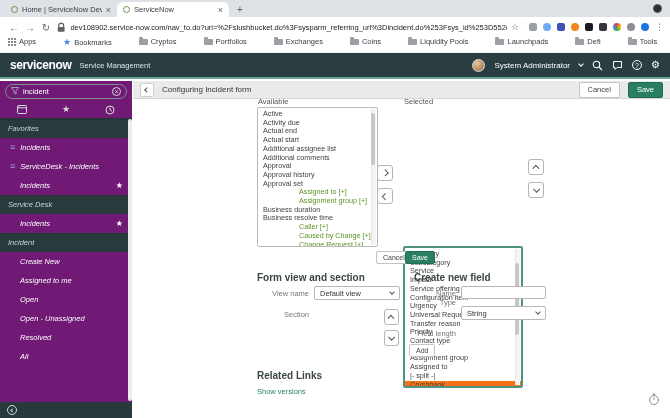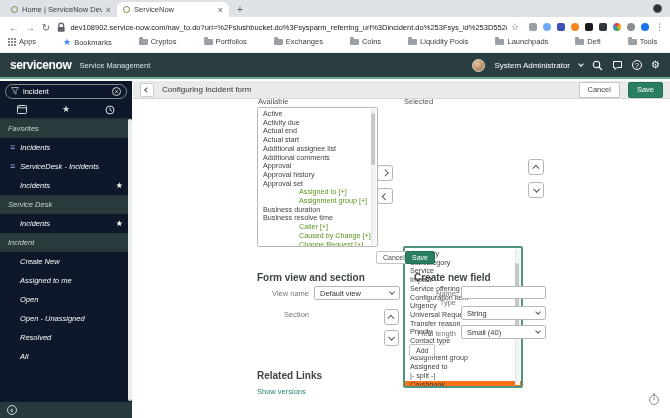--- a/index.html
+++ b/index.html
@@ -42,21 +42,21 @@
   .chev.white { border-color:#fff; }
   .chev.down { transform:rotate(-45deg); margin-top:-2px; }
   .chev.up { transform:rotate(135deg); margin-top:2px; }
   .chev.left { transform:rotate(45deg); }
   .chev.right { transform:rotate(-135deg); }
   .bicon { width:11px; height:11px; }
   .help-c { width:10px; height:10px; border:1px solid #fff; border-radius:50%; color:#fff; font-size:7px; display:flex; align-items:center; justify-content:center; }
   .gear { color:#fff; font-size:10px; line-height:1; }
 
   
-  .sidebar { position:absolute; left:0; top:81px; width:132px; height:337px; background:#0f172a; overflow:hidden; }
+  .sidebar { position:absolute; left:0; top:81px; width:132px; height:337px; background:#701a75; overflow:hidden; }
   .filter-row { height:20px; display:flex; align-items:center; padding:0 5px; }
   .filter-box { flex:1; height:15px; border:1px solid #7d8e8f; border-radius:8px; display:flex; align-items:center; padding:0 5px; gap:4px; }
   .filter-box input { flex:1; background:transparent; border:none; outline:none; color:#fff; font-size:7.5px; width:60px; }
   .clear-c { width:9px; height:9px; border:1px solid #cfd6d6; border-radius:50%; color:#cfd6d6; font-size:7px; line-height:7px; text-align:center; }
   .navtabs { height:18px; display:flex; align-items:center; justify-content:space-around; border-bottom:1px solid #253537; }
   .navtabs .nt { color:#d5dcdc; font-size:9px; line-height:1; }
   .menu { position:relative; }
   .mi { height:19px; line-height:19px; font-size:7.5px; color:#fcfdfd; padding-left:20px; display:flex; align-items:center; white-space:nowrap; }
   .mi .lbl { flex:1;font-style:italic; }
   .mi .mstar { display:none; color:#fff; font-size:8px; padding-right:9px; }
@@ -431,24 +431,20 @@
 
   <span class="abs heading" style="left:414px;top:272px">Create new field</span>
   <span class="abs flabel" style="left:402px;top:289px">Name</span>
   <input class="abs tinput" style="left: 461px; top: 286px; width: 85px; height: 13px;">
   <span class="abs flabel" style="left:402px;top:298px">Type</span>
   <div class="abs select" style="left:461px;top:306px;width:85px;height:14px">
     <span>String</span>
       <span class="chev down"></span>
   </div>
   <span class="abs flabel" style="left:402px;top:329px">Field length</span>
-  <div class="abs select" style="left:461px;top:325px;width:85px;height:14px">
-    <span>Small (40)</span>
-      <span class="chev down"></span>
-  </div>
   <span class="abs btn white tiny" style="left:409px;top:344px">Add</span>
 
   <span class="abs heading" style="left:257px;top:370px">Related Links</span>
   <span class="abs link" style="left:257px;top:387px">Show versions</span>
 
   <svg class="abs" style="left:648px;top:393px" width="12" height="13" viewBox="0 0 12 13">
     <circle cx="6" cy="7" r="4.5" fill="none" stroke="#8a8a8a" stroke-width="1"></circle>
     <line x1="6" y1="7" x2="6" y2="4.2" stroke="#8a8a8a" stroke-width="1"></line>
     <line x1="4.8" y1="1" x2="7.2" y2="1" stroke="#8a8a8a" stroke-width="1.2"></line>
     <line x1="6" y1="1" x2="6" y2="2.5" stroke="#8a8a8a" stroke-width="1"></line>

